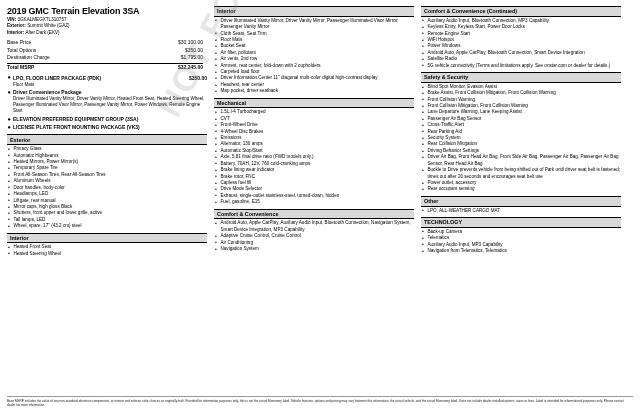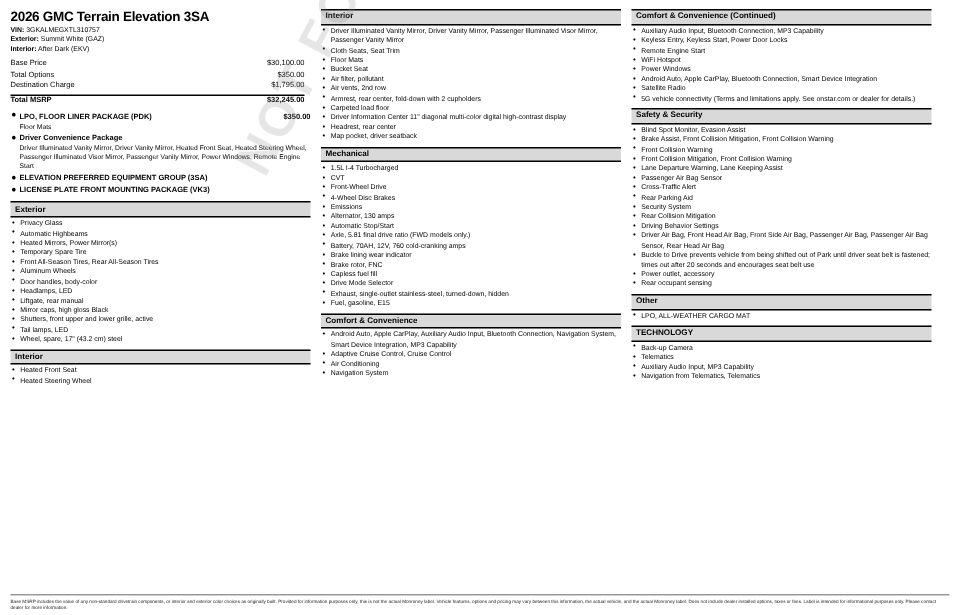--- a/index.html
+++ b/index.html
@@ -135,21 +135,21 @@
 </style>
 </head>
 <body>
 
 <div class="sheet">
 
   <div class="cols">
 
     <div class="col">
 
-      <div class="title">2026 GMC Terrain Elevation 3SA</div>
+      <div class="title">2019 GMC Terrain Elevation 3SA</div>
 
       <div class="vinline">
         <span class="bold">VIN:</span>
         <span>3GKALMEGXTL310757</span>
       </div>
       <div class="vinline">
         <span class="bold">Exterior:</span>
         <span>Summit White (GAZ)</span>
       </div>
       <div class="vinline">

